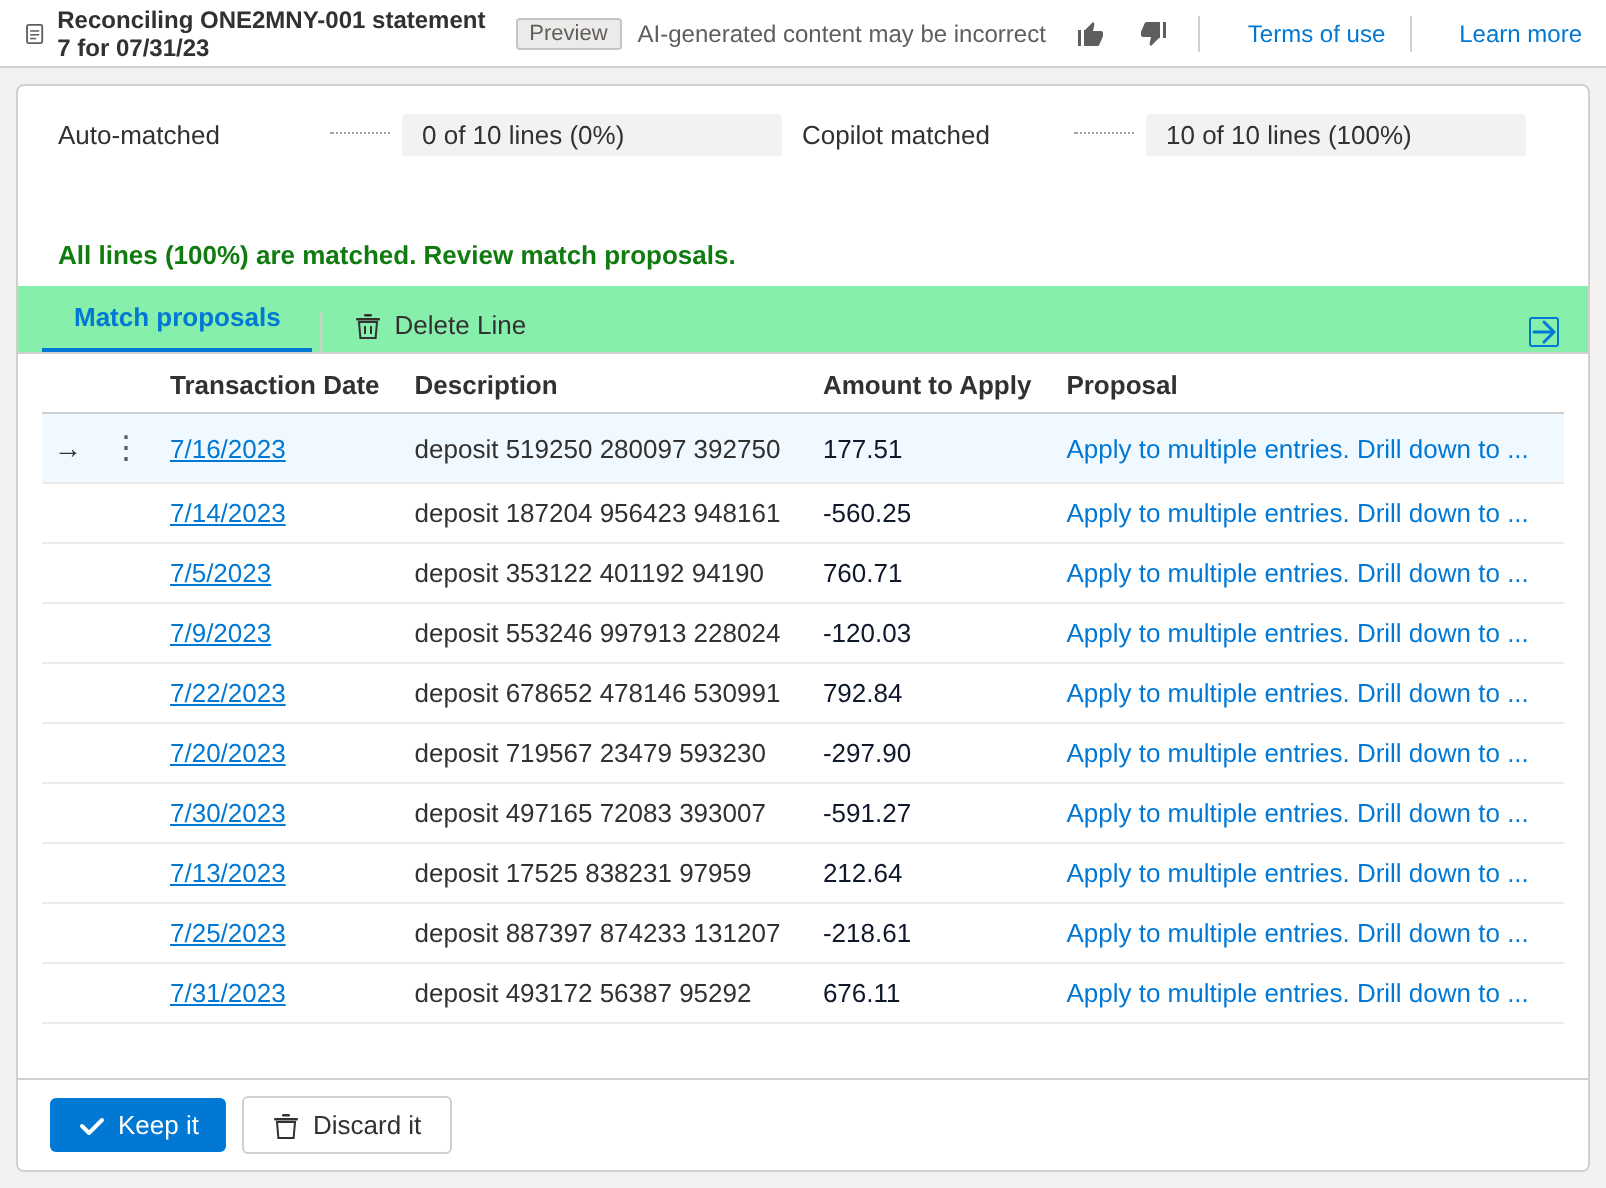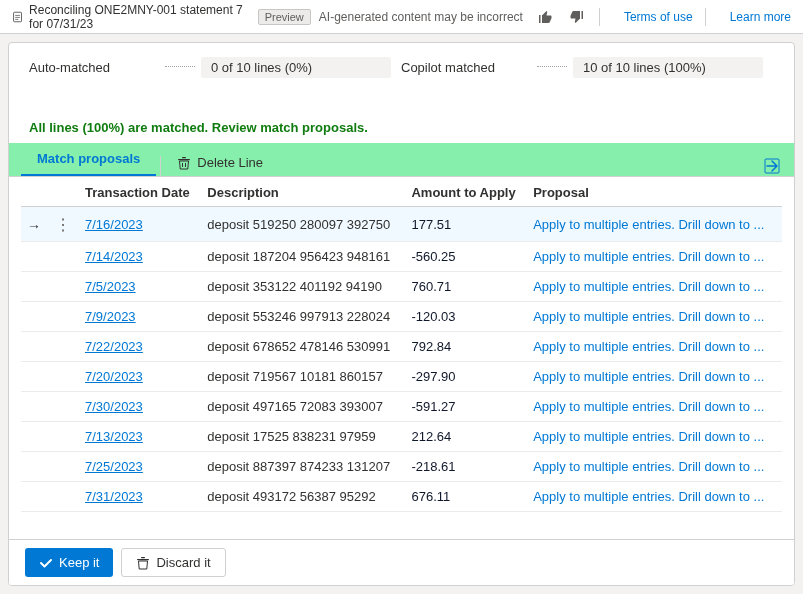--- a/index.html
+++ b/index.html
@@ -24,21 +24,21 @@
     }
     .top-bar-left {
       display: flex;
       align-items: center;
       gap: 6px;
       flex: 1;
     }
     .breadcrumb-text {
       font-size: 12px;
       color: #323130;
-      font-weight: 400;
+      font-weight: 700;
     }
     .preview-badge {
       background: #edebe9;
       border: 1px solid #c8c6c4;
       border-radius: 2px;
       font-size: 11px;
       padding: 1px 6px;
       color: #605e5c;
     }
     .top-bar-right {
@@ -318,20 +318,21 @@
       align-items: center;
       justify-content: center;
       width: 20px;
       height: 20px;
       border-radius: 2px;
     }
 
     
     .bottom-bar {
       display: flex;
+      align-items: center;
       gap: 8px;
       padding: 8px 16px;
       border-top: 1px solid #d0d0d0;
       background: #fff;
     }
     .btn-keep {
       background: #0078d4;
       color: #fff;
       border: none;
       border-radius: 3px;
@@ -502,21 +503,21 @@
             <td class="more-icon-col"></td>
             <td><span class="date-link">7/22/2023</span></td>
             <td>deposit 678652 478146 530991</td>
             <td class="amount-cell">792.84</td>
             <td class="proposal-cell">Apply to multiple entries. Drill down to ...</td>
           </tr>
           <tr>
             <td class="arrow-col"></td>
             <td class="more-icon-col"></td>
             <td><span class="date-link">7/20/2023</span></td>
-            <td>deposit 719567 10181 860157</td>
+            <td>deposit 719567 23479 593230</td>
             <td class="amount-cell">-297.90</td>
             <td class="proposal-cell">Apply to multiple entries. Drill down to ...</td>
           </tr>
           <tr>
             <td class="arrow-col"></td>
             <td class="more-icon-col"></td>
             <td><span class="date-link">7/30/2023</span></td>
             <td>deposit 497165 72083 393007</td>
             <td class="amount-cell">-591.27</td>
             <td class="proposal-cell">Apply to multiple entries. Drill down to ...</td>

